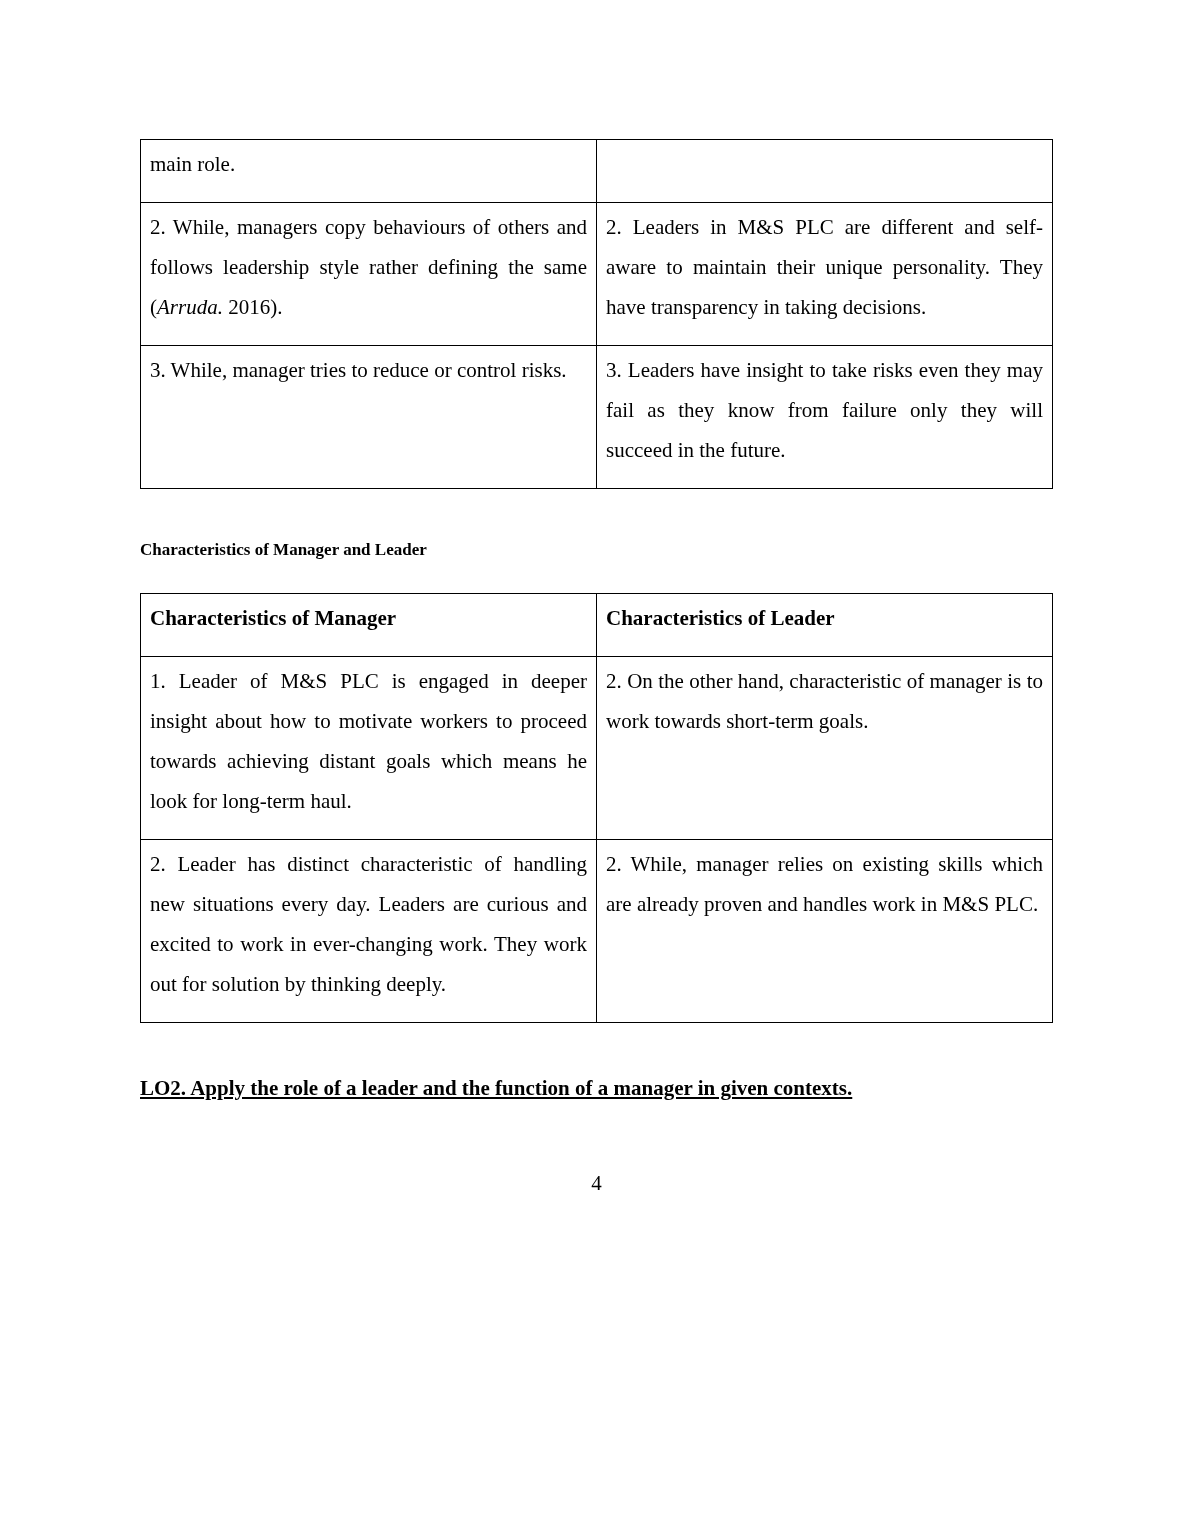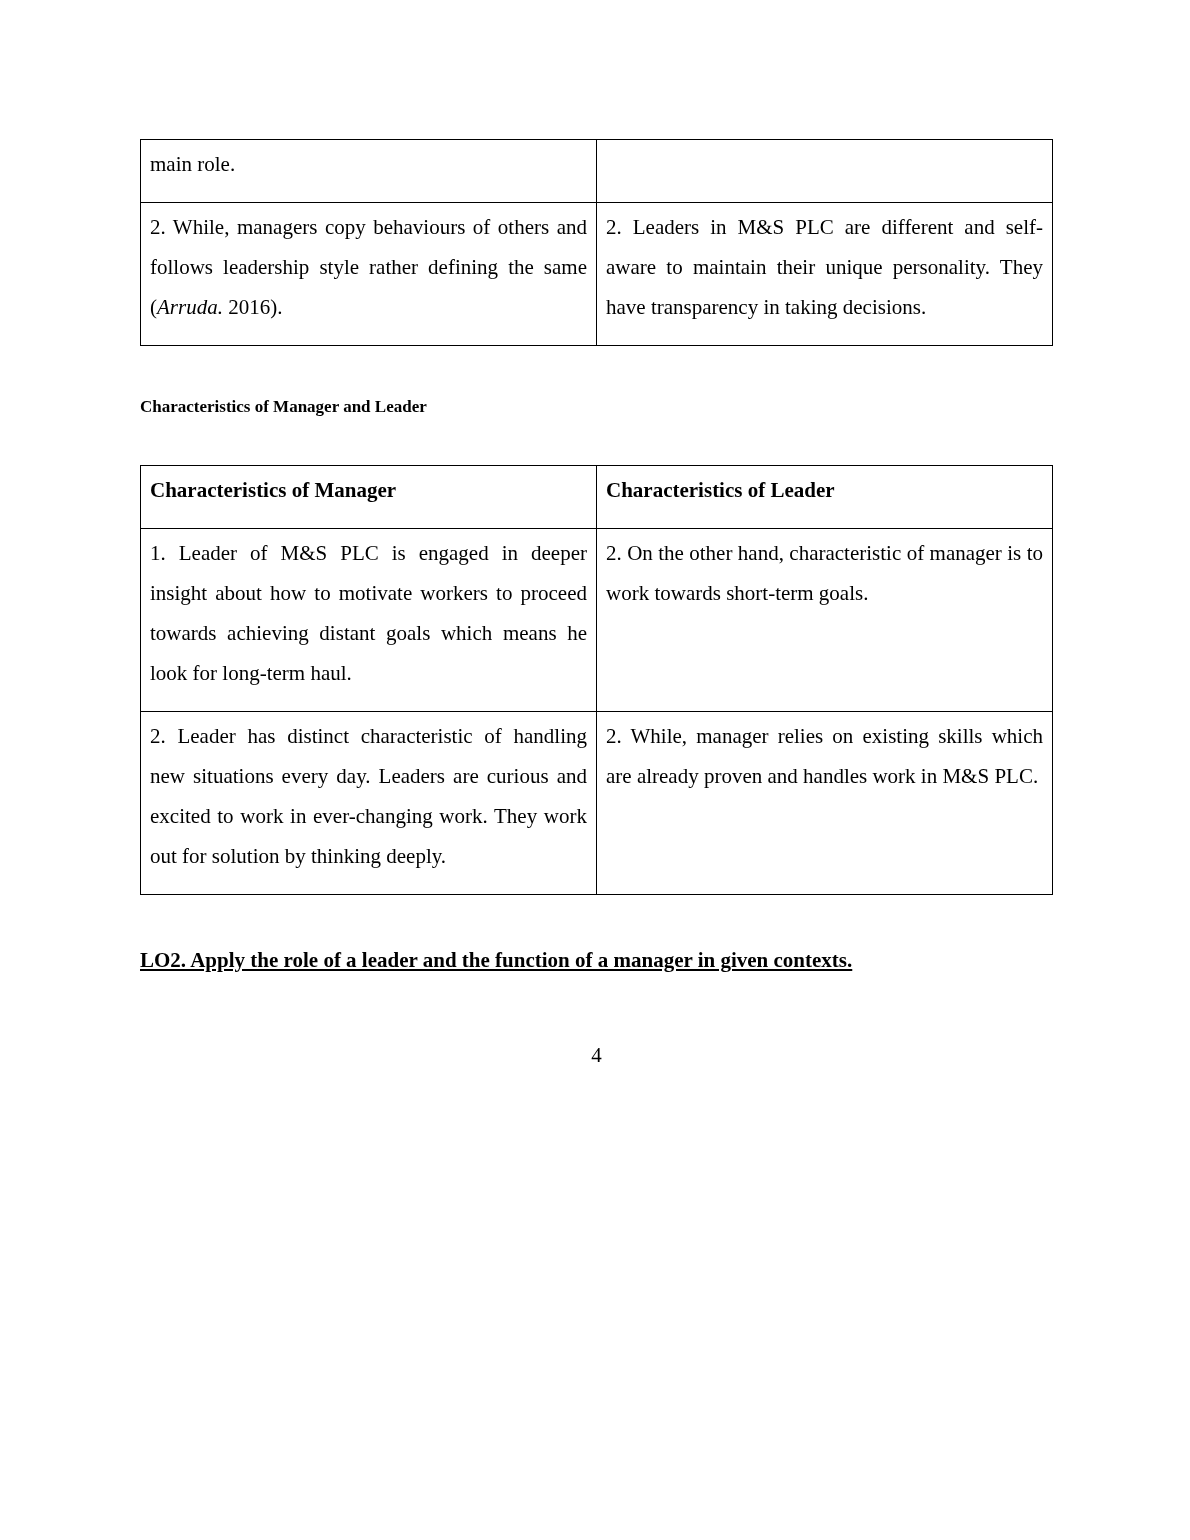--- a/index.html
+++ b/index.html
@@ -35,21 +35,21 @@
     text-align: left;
     font-weight: bold;
   }
   .italic { font-style: italic; }
   .section-heading {
     font-size: 17px;
     font-weight: bold;
     line-height: 30px;
     margin: 46px 0 0 0;
   }
-  .table2 { margin-top: 43px; }
+  .table2 { margin-top: 28px; }
   .lo2-heading {
     font-size: 21px;
     font-weight: bold;
     text-decoration: underline;
     line-height: 30px;
     margin: 50px 0 16px 0;
   }
   .p2-paragraph {
     box-sizing: border-box;
     width: 913px;
@@ -75,20 +75,24 @@
   <table class="doc-table">
     <tbody>
       <tr>
         <td>main role.</td>
         <td></td>
       </tr>
       <tr>
         <td><span>2. While, managers copy behaviours of others and follows leadership style rather defining the same (</span><span class="italic">Arruda.</span><span> 2016).</span></td>
         <td>2. Leaders in M&amp;S PLC are different and self-aware to maintain their unique personality. They have transparency in taking decisions.</td>
       </tr>
+      <tr>
+        <td>3. While, manager tries to reduce or control risks.</td>
+        <td>3. Leaders have insight to take risks even they may fail as they know from failure only they will succeed in the future.</td>
+      </tr>
     </tbody>
   </table>
 
   <h2 class="section-heading">Characteristics of Manager and Leader</h2>
 
   <table class="doc-table table2">
     <tbody>
       <tr>
         <th>Characteristics of Manager</th>
         <th>Characteristics of Leader</th>

